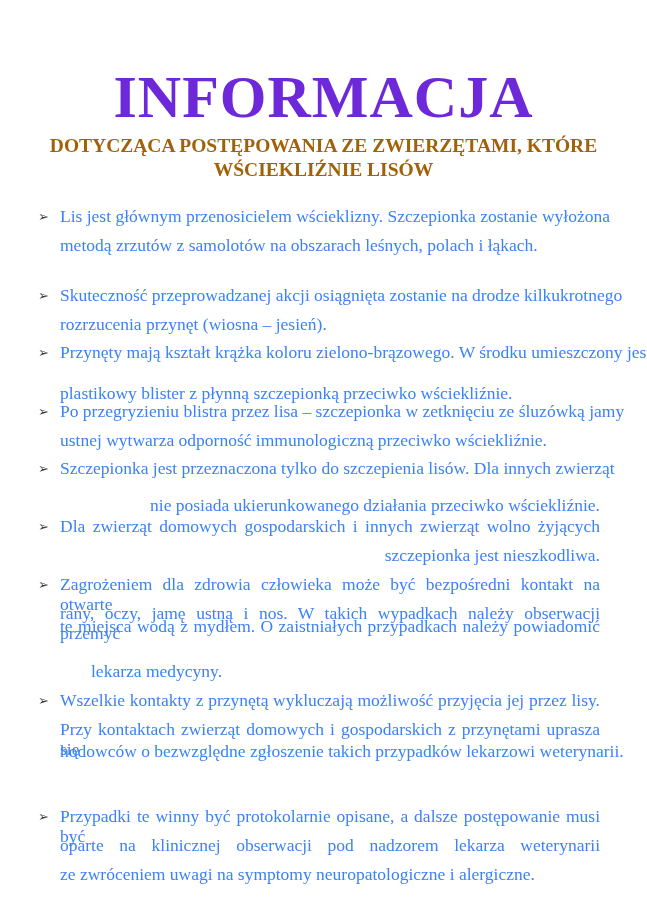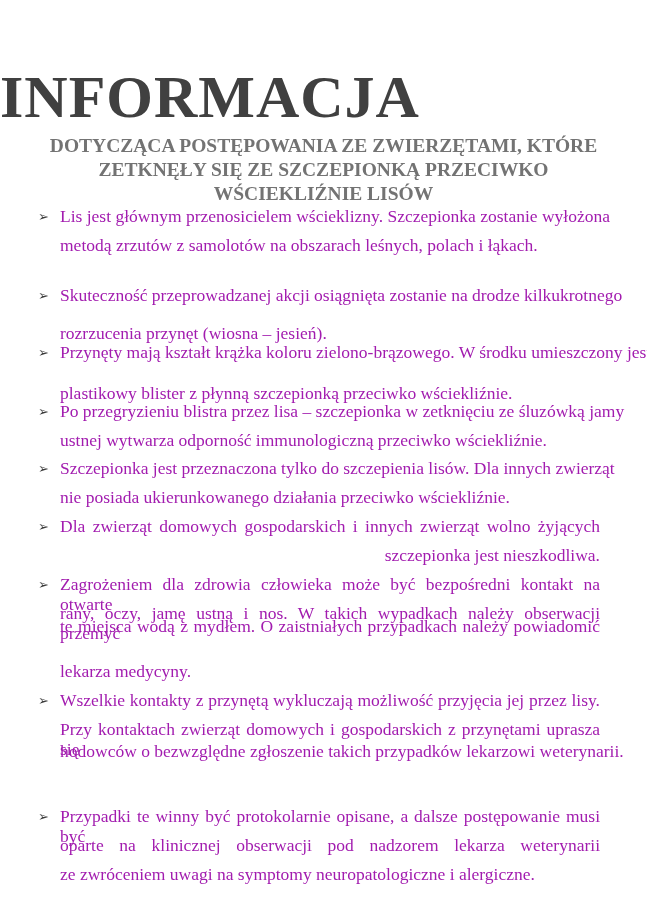--- a/index.html
+++ b/index.html
@@ -2,88 +2,87 @@
 <html><head>
 <meta charset="utf-8">
 <style>
   html, body { margin: 0; padding: 0; }
   body {
     width: 647px; height: 900px; background: #ffffff; overflow: hidden;
     font-family: "Liberation Serif", "DejaVu Serif", serif; color: #3a3a3a;
     position: relative;
   }
   .title {
-    position: absolute; left: 0; right: 0; top: 62px; 
-    font-size: 60px; font-weight: bold; color: #404040; letter-spacing: 1px;
+    position: absolute; left: 0; right: 0; top: 62px; text-align: center;
+    font-size: 60px; font-weight: bold; color: #6d28d9; letter-spacing: 1px;
     line-height: 70px;
   }
   .subtitle {
     position: absolute; left: 0; right: 0; top: 134px; text-align: center;
-    font-size: 19.5px; font-weight: bold; color: #737373; line-height: 24px;
+    font-size: 19.5px; font-weight: bold; color: #a16207; line-height: 24px;
   }
   .subtitle div { white-space: nowrap; }
   .list { position: absolute; left: 0; top: 0; width: 647px; }
   .item { position: absolute; left: 0; width: 647px; }
   .bullet {
     position: absolute; left: 38px; font-size: 13px; color: #3a3a3a;
   }
   .line {
     position: absolute; left: 60px; width: 540px; font-size: 17.5px;
-    line-height: 20px; white-space: nowrap; color: #a21caf;
+    line-height: 20px; white-space: nowrap; color: #3b82f6;
   }
   .line.justify { text-align: justify; text-align-last: justify; white-space: normal; }
 </style>
 </head>
 <body>
 
 <div class="title">INFORMACJA</div>
 
 <div class="subtitle">
   <div>DOTYCZĄCA POSTĘPOWANIA ZE ZWIERZĘTAMI, KTÓRE</div>
-  <div>ZETKNĘŁY SIĘ ZE SZCZEPIONKĄ PRZECIWKO</div>
   <div>WŚCIEKLIŹNIE LISÓW</div>
 </div>
 
 <div class="list" id="list">
     <div class="item" style="top: 206px;">
       <span class="bullet" style="top: 3px;">➢</span>
       <div class="line" style="top: 0px;">Lis jest głównym przenosicielem wścieklizny. Szczepionka zostanie wyłożona</div>
       <div class="line" style="top: 29px;">metodą zrzutów z samolotów na obszarach leśnych, polach i łąkach.</div>
     </div>
     <div class="item" style="top: 285px;">
       <span class="bullet" style="top: 3px;">➢</span>
       <div class="line" style="top: 0px; text-align: right;">Skuteczność przeprowadzanej akcji osiągnięta zostanie na drodze kilkukrotnego</div>
-      <div class="line" style="top: 38px;">rozrzucenia przynęt (wiosna – jesień).</div>
+      <div class="line" style="top: 29px;">rozrzucenia przynęt (wiosna – jesień).</div>
     </div>
     <div class="item" style="top: 342px;">
       <span class="bullet" style="top: 3px;">➢</span>
       <div class="line" style="top: 0px;">Przynęty mają kształt krążka koloru zielono-brązowego. W środku umieszczony jest</div>
       <div class="line" style="top: 29px; margin-top: 12px;">plastikowy blister z płynną szczepionką przeciwko wściekliźnie.</div>
     </div>
     <div class="item" style="top: 401px;">
       <span class="bullet" style="top: 3px;">➢</span>
       <div class="line" style="top: 0px;">Po przegryzieniu blistra przez lisa – szczepionka w zetknięciu ze śluzówką jamy</div>
       <div class="line" style="top: 29px;">ustnej wytwarza odporność immunologiczną przeciwko wściekliźnie.</div>
     </div>
     <div class="item" style="top: 458px;">
       <span class="bullet" style="top: 3px;">➢</span>
       <div class="line" style="top: 0px;">Szczepionka jest przeznaczona tylko do szczepienia lisów. Dla innych zwierząt</div>
-      <div class="line" style="top: 29px;">nie posiada ukierunkowanego działania przeciwko wściekliźnie.</div>
+      <div class="line" style="top: 37px; text-align: right;">nie posiada ukierunkowanego działania przeciwko wściekliźnie.</div>
     </div>
     <div class="item" style="top: 516px;">
       <span class="bullet" style="top: 3px;">➢</span>
       <div class="line justify" style="top: 0px;">Dla zwierząt domowych gospodarskich i innych zwierząt wolno żyjących</div>
       <div class="line" style="top: 29px; text-align: right;">szczepionka jest nieszkodliwa.</div>
     </div>
     <div class="item" style="top: 574px;">
       <span class="bullet" style="top: 3px;">➢</span>
       <div class="line justify" style="top: 0px;">Zagrożeniem dla zdrowia człowieka może być bezpośredni kontakt na otwarte</div>
       <div class="line justify" style="top: 29px;">rany, oczy, jamę ustną i nos. W takich wypadkach należy obserwacji przemyć</div>
       <div class="line justify" style="top: 42px;">te miejsca wodą z mydłem. O zaistniałych przypadkach należy powiadomić</div>
-      <div class="line" style="top: 87px;">lekarza medycyny.</div>
+      <div class="line" style="top: 87px; margin-left: 31px;">lekarza medycyny.</div>
     </div>
     <div class="item" style="top: 690px;">
       <span class="bullet" style="top: 3px;">➢</span>
       <div class="line justify" style="top: 0px;">Wszelkie kontakty z przynętą wykluczają możliwość przyjęcia jej przez lisy.</div>
       <div class="line justify" style="top: 29px;">Przy kontaktach zwierząt domowych i gospodarskich z przynętami uprasza się</div>
       <div class="line" style="top: 51px;">hodowców o bezwzględne zgłoszenie takich przypadków lekarzowi weterynarii.</div>
     </div>
     <div class="item" style="top: 806px;">
       <span class="bullet" style="top: 3px;">➢</span>
       <div class="line justify" style="top: 0px;">Przypadki te winny być protokolarnie opisane, a dalsze postępowanie musi być</div>

